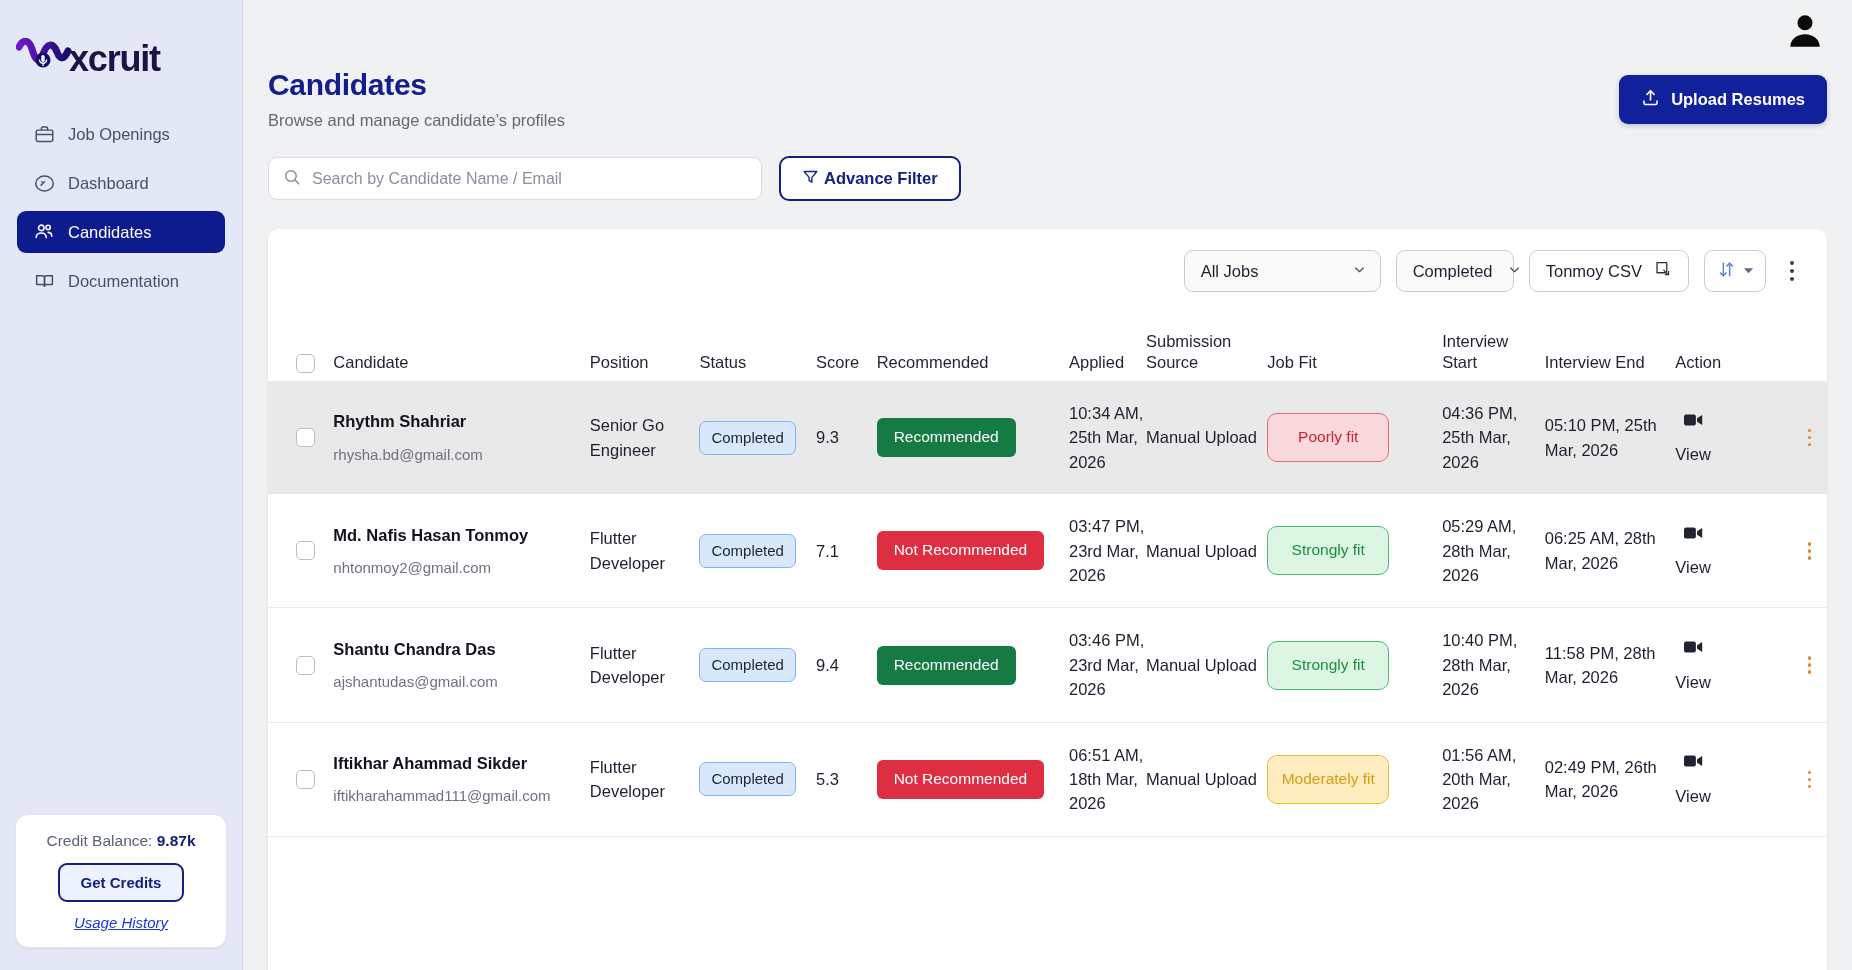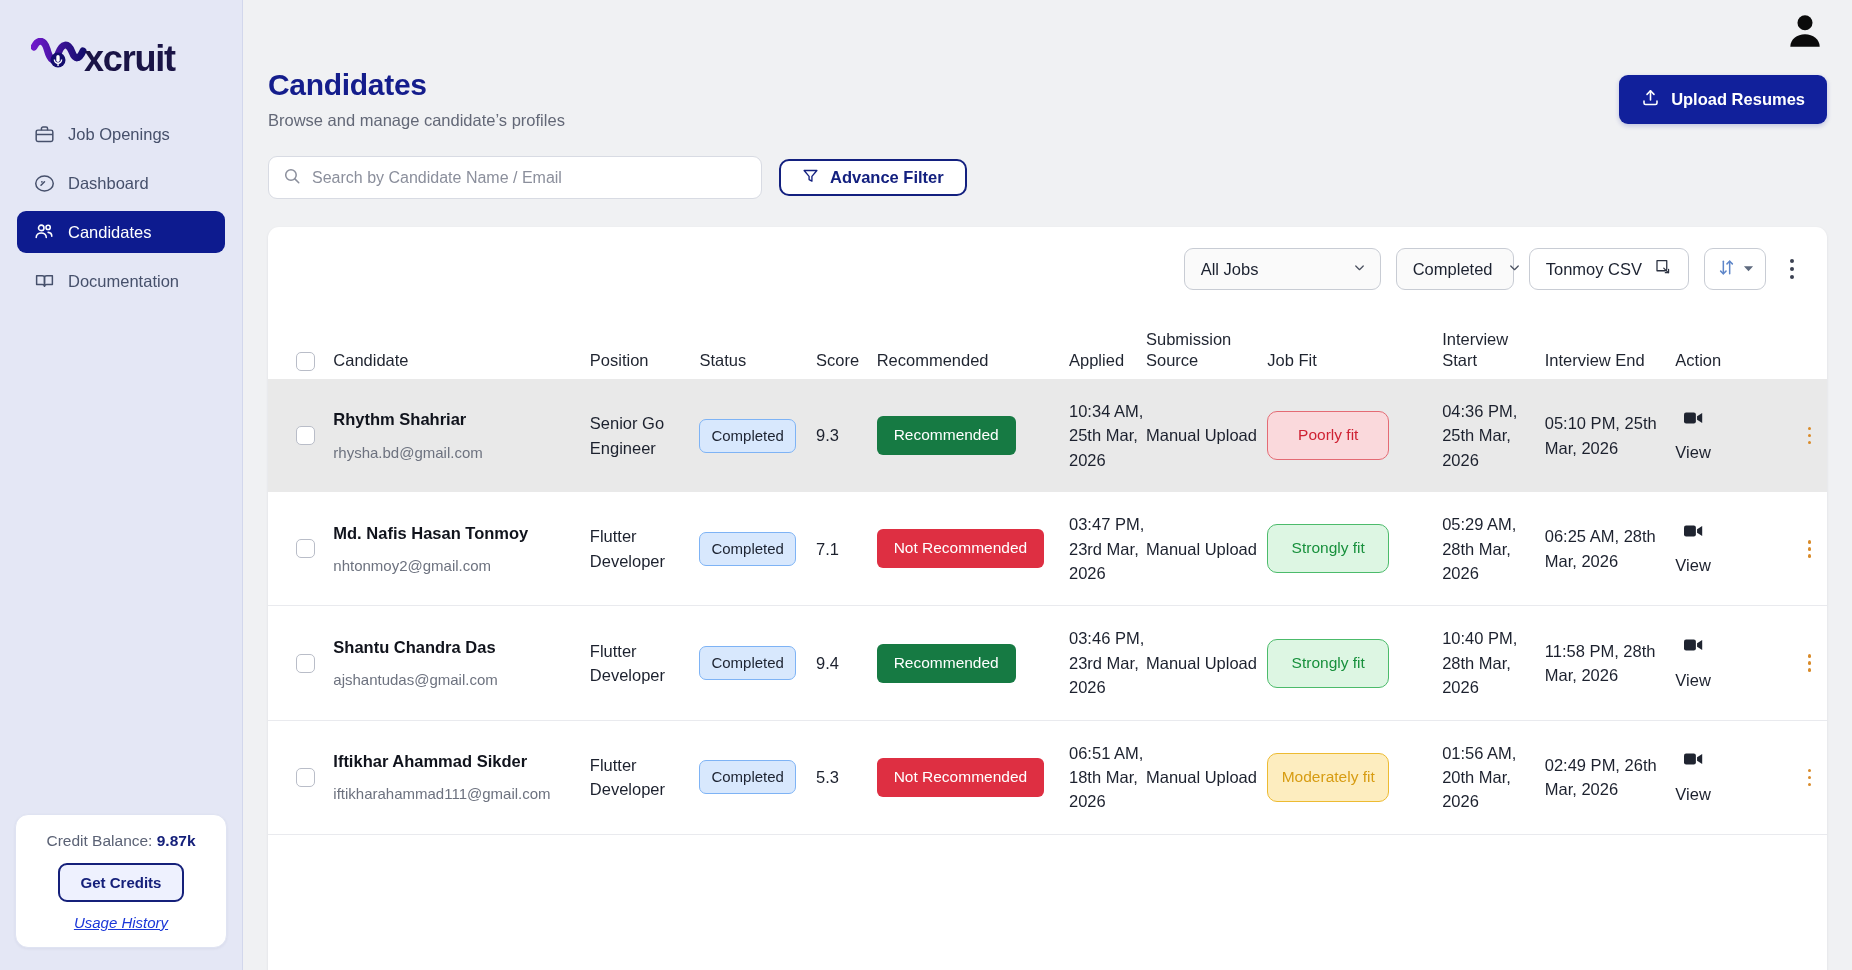--- a/index.html
+++ b/index.html
@@ -13,21 +13,21 @@
 
   
   .sidebar {
     width: 243px; min-width: 243px; height: 970px;
     background: #e4e7f5;
     position: relative;
     display: flex; flex-direction: column;
     border-right: 1px solid #d2d7ec;
   }
   .logo-wrap {
-    padding: 22px 0 0 31px;
+    padding: 22px 0 0 16px;
     height: 95px;
     display: flex; align-items: center;
   }
   .logo {
     display: flex; align-items: center;
     font-size: 36px; font-weight: 800; letter-spacing: -1.2px;
     color: #1a1446;
   }
   .logo .mark { margin-right: -3px; display:inline-flex; }
   .nav { margin-top: 18px; padding: 0 17px; display: flex; flex-direction: column; gap: 7px; }
@@ -111,26 +111,26 @@
     display: flex; align-items: center; gap: 11px;
     padding: 0 14px;
   }
   .search-input {
     border: none; outline: none; background: transparent;
     font-family: inherit; font-size: 16px; color: #c2410c;
     width: 100%;
   }
   .search-input::placeholder { color: #8b8f9c; }
   .advance-filter {
-    height: 37px;
+    height: 45px;
     background: #fff; color: #13207f;
     border: 2px solid #13207f; border-radius: 10px;
     font-family: inherit; font-size: 16.5px; font-weight: 700;
     padding: 0 21px;
-    display: flex; align-items: center; gap: 11px;
+    display: flex; align-items: center; gap: 5px;
     cursor: pointer;
   }
 
   
   .table-card {
     margin: 28px 25px 0 25px;
     background: #fff;
     border-radius: 11px;
     box-shadow: 0 1px 3px rgba(20,25,50,.08);
     height: 790px;

